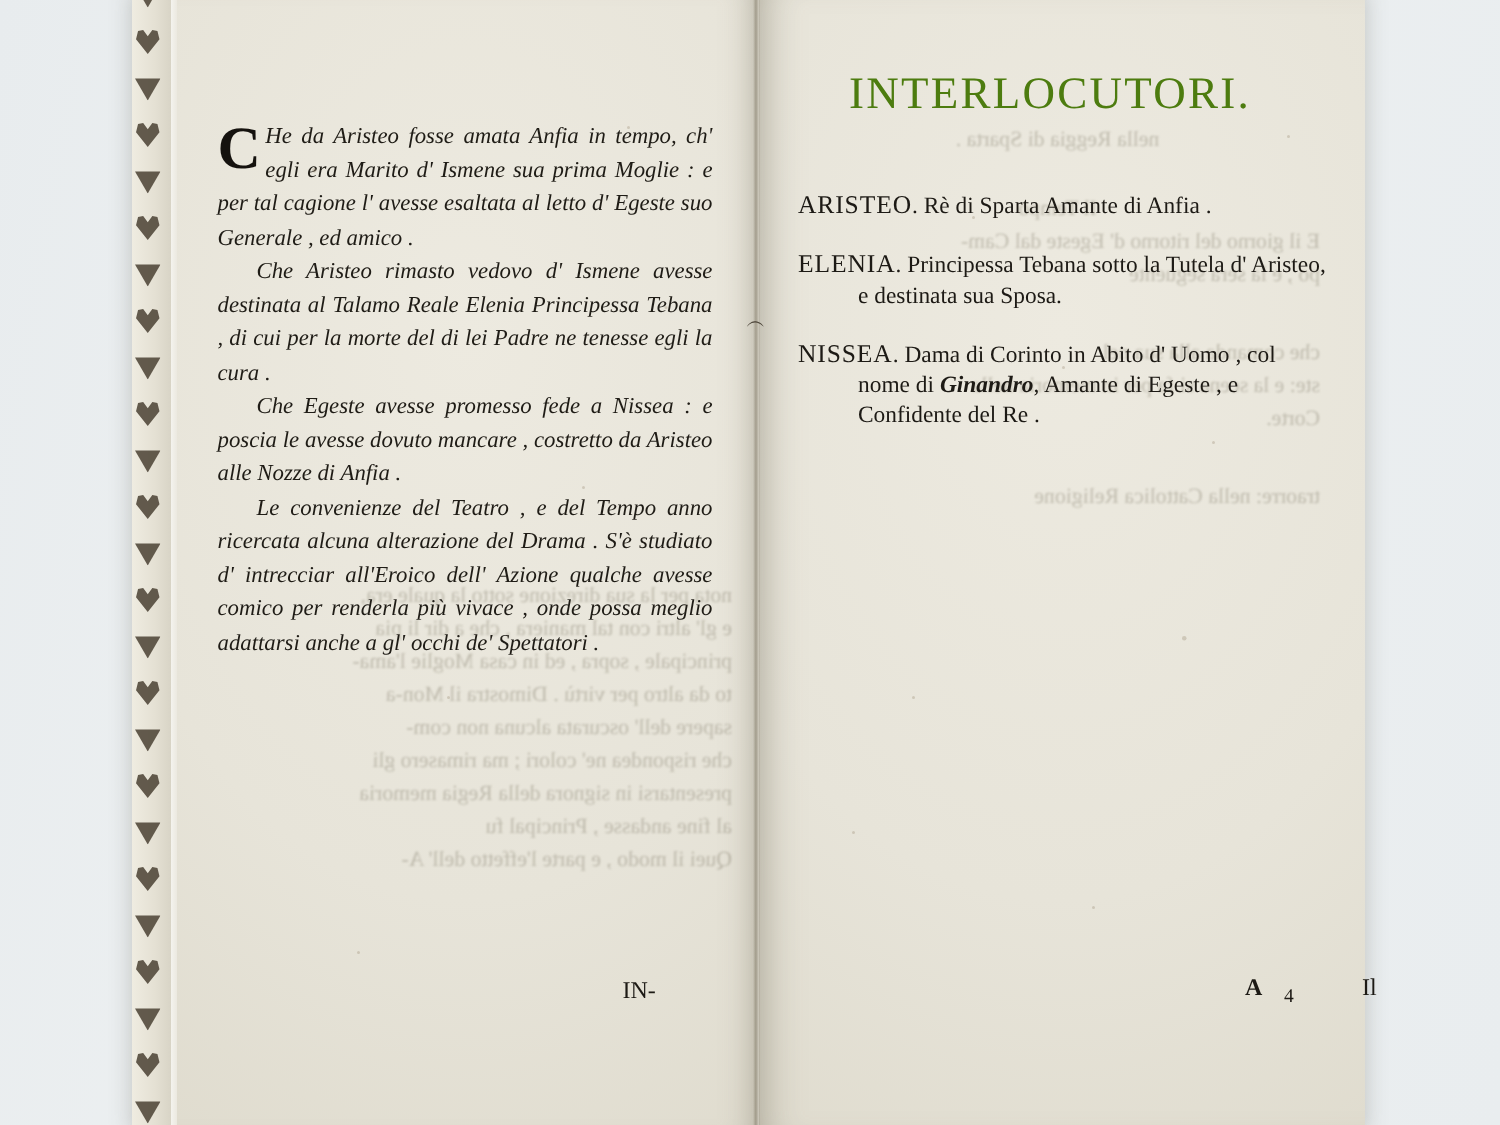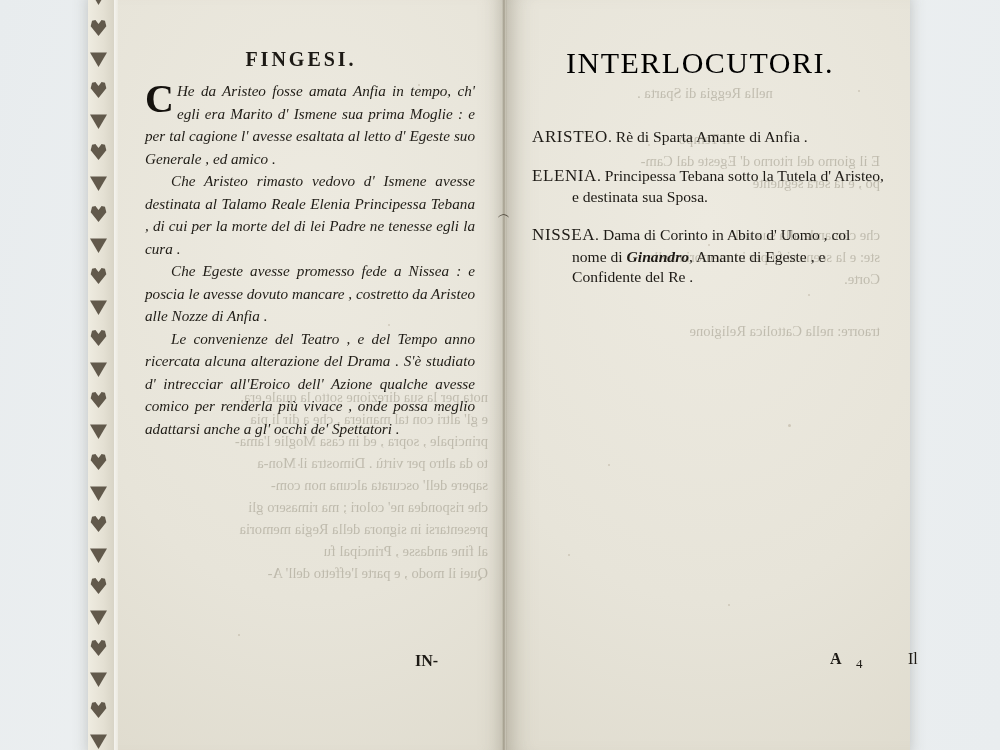--- a/index.html
+++ b/index.html
@@ -138,21 +138,21 @@
     padding: 2px 3px 0 0;
     font-weight: 600;
     color: #15120e;
   }
 
   
   .ilo-title {
     text-align: center;
     font-size: 30px;
     letter-spacing: 1.5px;
-    color: #000000;
+    color: #4d7c0f;
   }
   .ilo-list { font-size: 15.6px; line-height: 1.3; }
   .ilo-entry { margin-bottom: 17px; padding-left: 40px; text-indent: -40px; }
   .ilo-name { font-size: 17px; letter-spacing: .6px; }
   .ilo-desc { }
   .ilo-alias { font-style: italic; font-weight: 600; }
 
   
   .foot { position: absolute; font-size: 16px; color: #1d1a15; }
 
@@ -219,32 +219,31 @@
         <div>e gl' altri con tal maniera , che a dir li pia</div>
         <div>principale , sopra , ed in casa Moglie l'ama-</div>
         <div>to da altro per virtù . Dimostra il Mon-a</div>
         <div>sapere dell' oscurata alcuna non com-</div>
         <div>che rispondea ne' colori ; ma rimasero gli</div>
         <div>presentarsi in signora della Regia memoria</div>
         <div>al fine andasse , Principal fu</div>
         <div>Quei il modo , e parte l'effetto dell' A-</div>
       </div>
 
-      <div class="page-head" style="position:absolute; left:0; top:54px; width:346px;">FINGESI.</div>
 
       <div class="bodytext" style="position:absolute; left:17px; top:86px; width:330px;">
         <p class="first">
           <span class="dropcap">C</span><span>He da Aristeo fosse amata Anfia in tempo, ch' egli era Marito d' Ismene sua prima Moglie : e per tal cagione l' avesse esaltata al letto d' Egeste suo Generale , ed amico .</span>
         </p>
         <p><span>Che Aristeo rimasto vedovo d' Ismene avesse destinata al Talamo Reale Elenia Principessa Tebana , di cui per la morte del di lei Padre ne tenesse egli la cura .</span></p>
         <p><span>Che Egeste avesse promesso fede a Nissea : e poscia le avesse dovuto mancare , costretto da Aristeo alle Nozze di Anfia .</span></p>
         <p><span>Le convenienze del Teatro , e del Tempo anno ricercata alcuna alterazione del Drama . S'è studiato d' intrecciar all'Eroico dell' Azione qualche avesse comico per renderla più vivace , onde possa meglio adattarsi anche a gl' occhi de' Spettatori .</span></p>
       </div>
 
-      <div class="foot" style="left:287px; top:658px; font-weight:700;">IN-</div>
+      <div class="foot" style="left:287px; top:658px; font-weight:400;">IN-</div>
     </div>
 
     <div class="page" style="left:424px; top:0; width:392px; height:100%;">
 
       <div class="ghost serifed" style="left:18px; top:88px; width:350px;">
         <div style="text-align:center;">nella Reggia di Sparta .</div>
         <div style="height:24px;"></div>
         <div style="text-align:center;">Il Tempo</div>
         <div>E il giorno del ritorno d' Egeste dal Cam-</div>
         <div>po , e la sera seguente</div>

